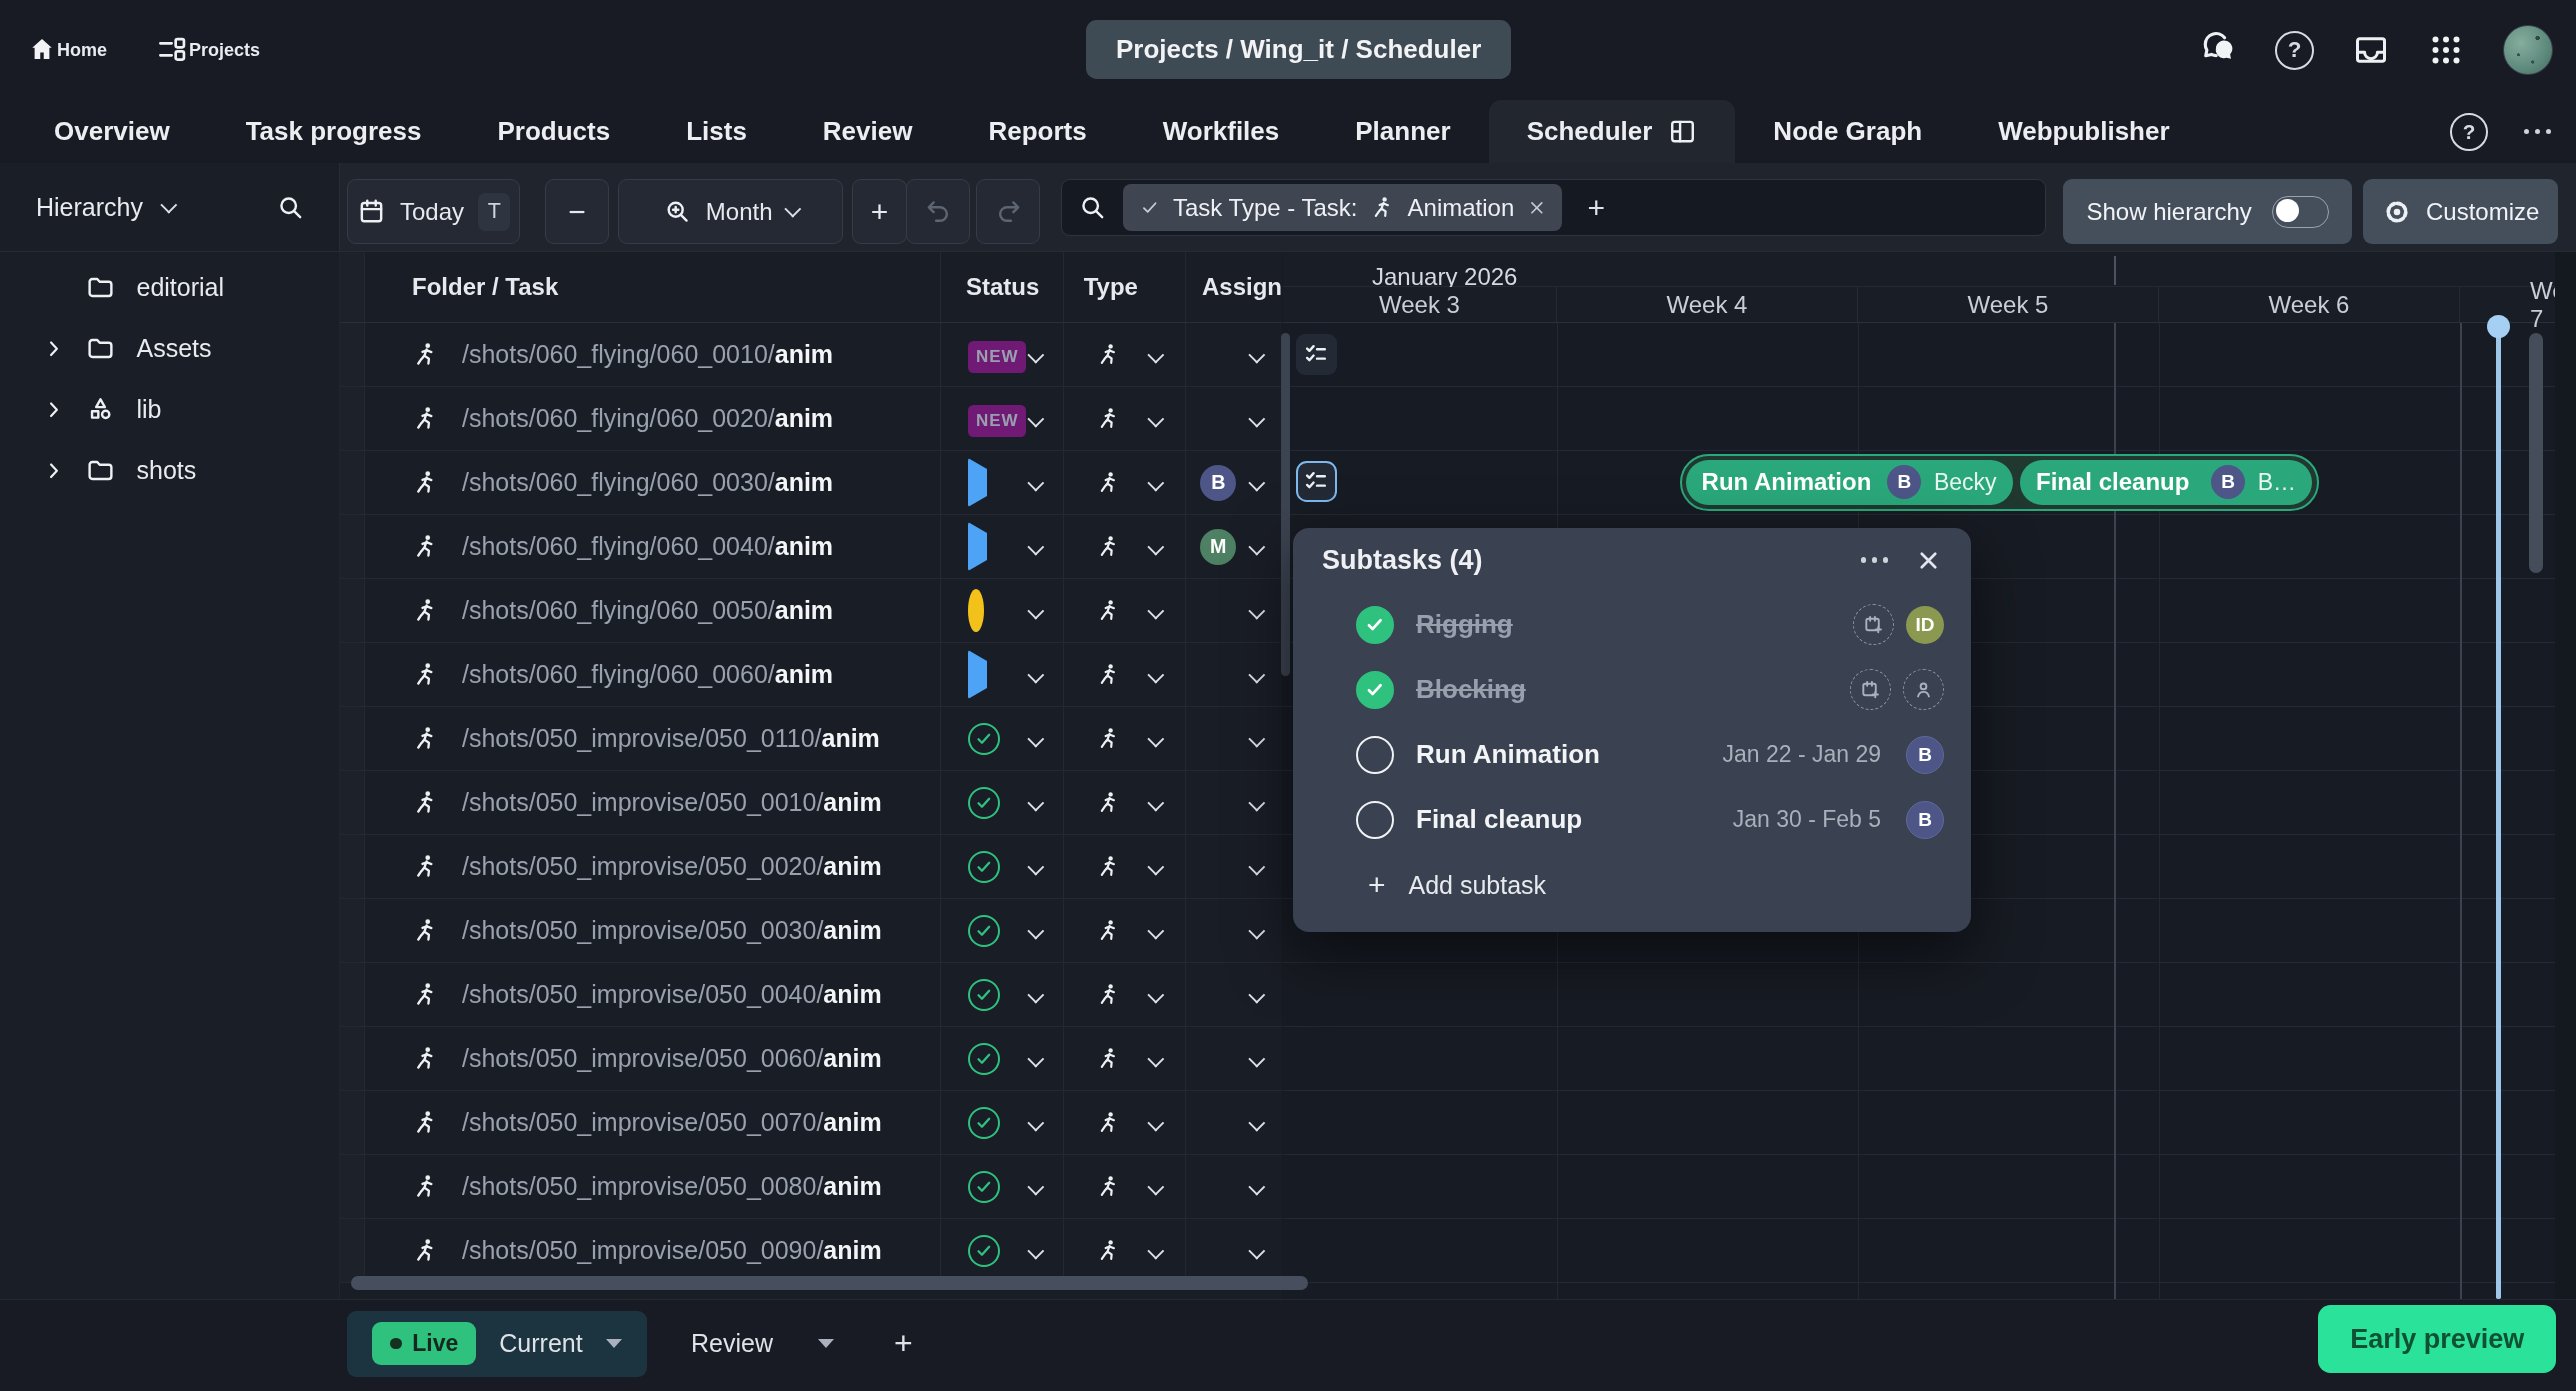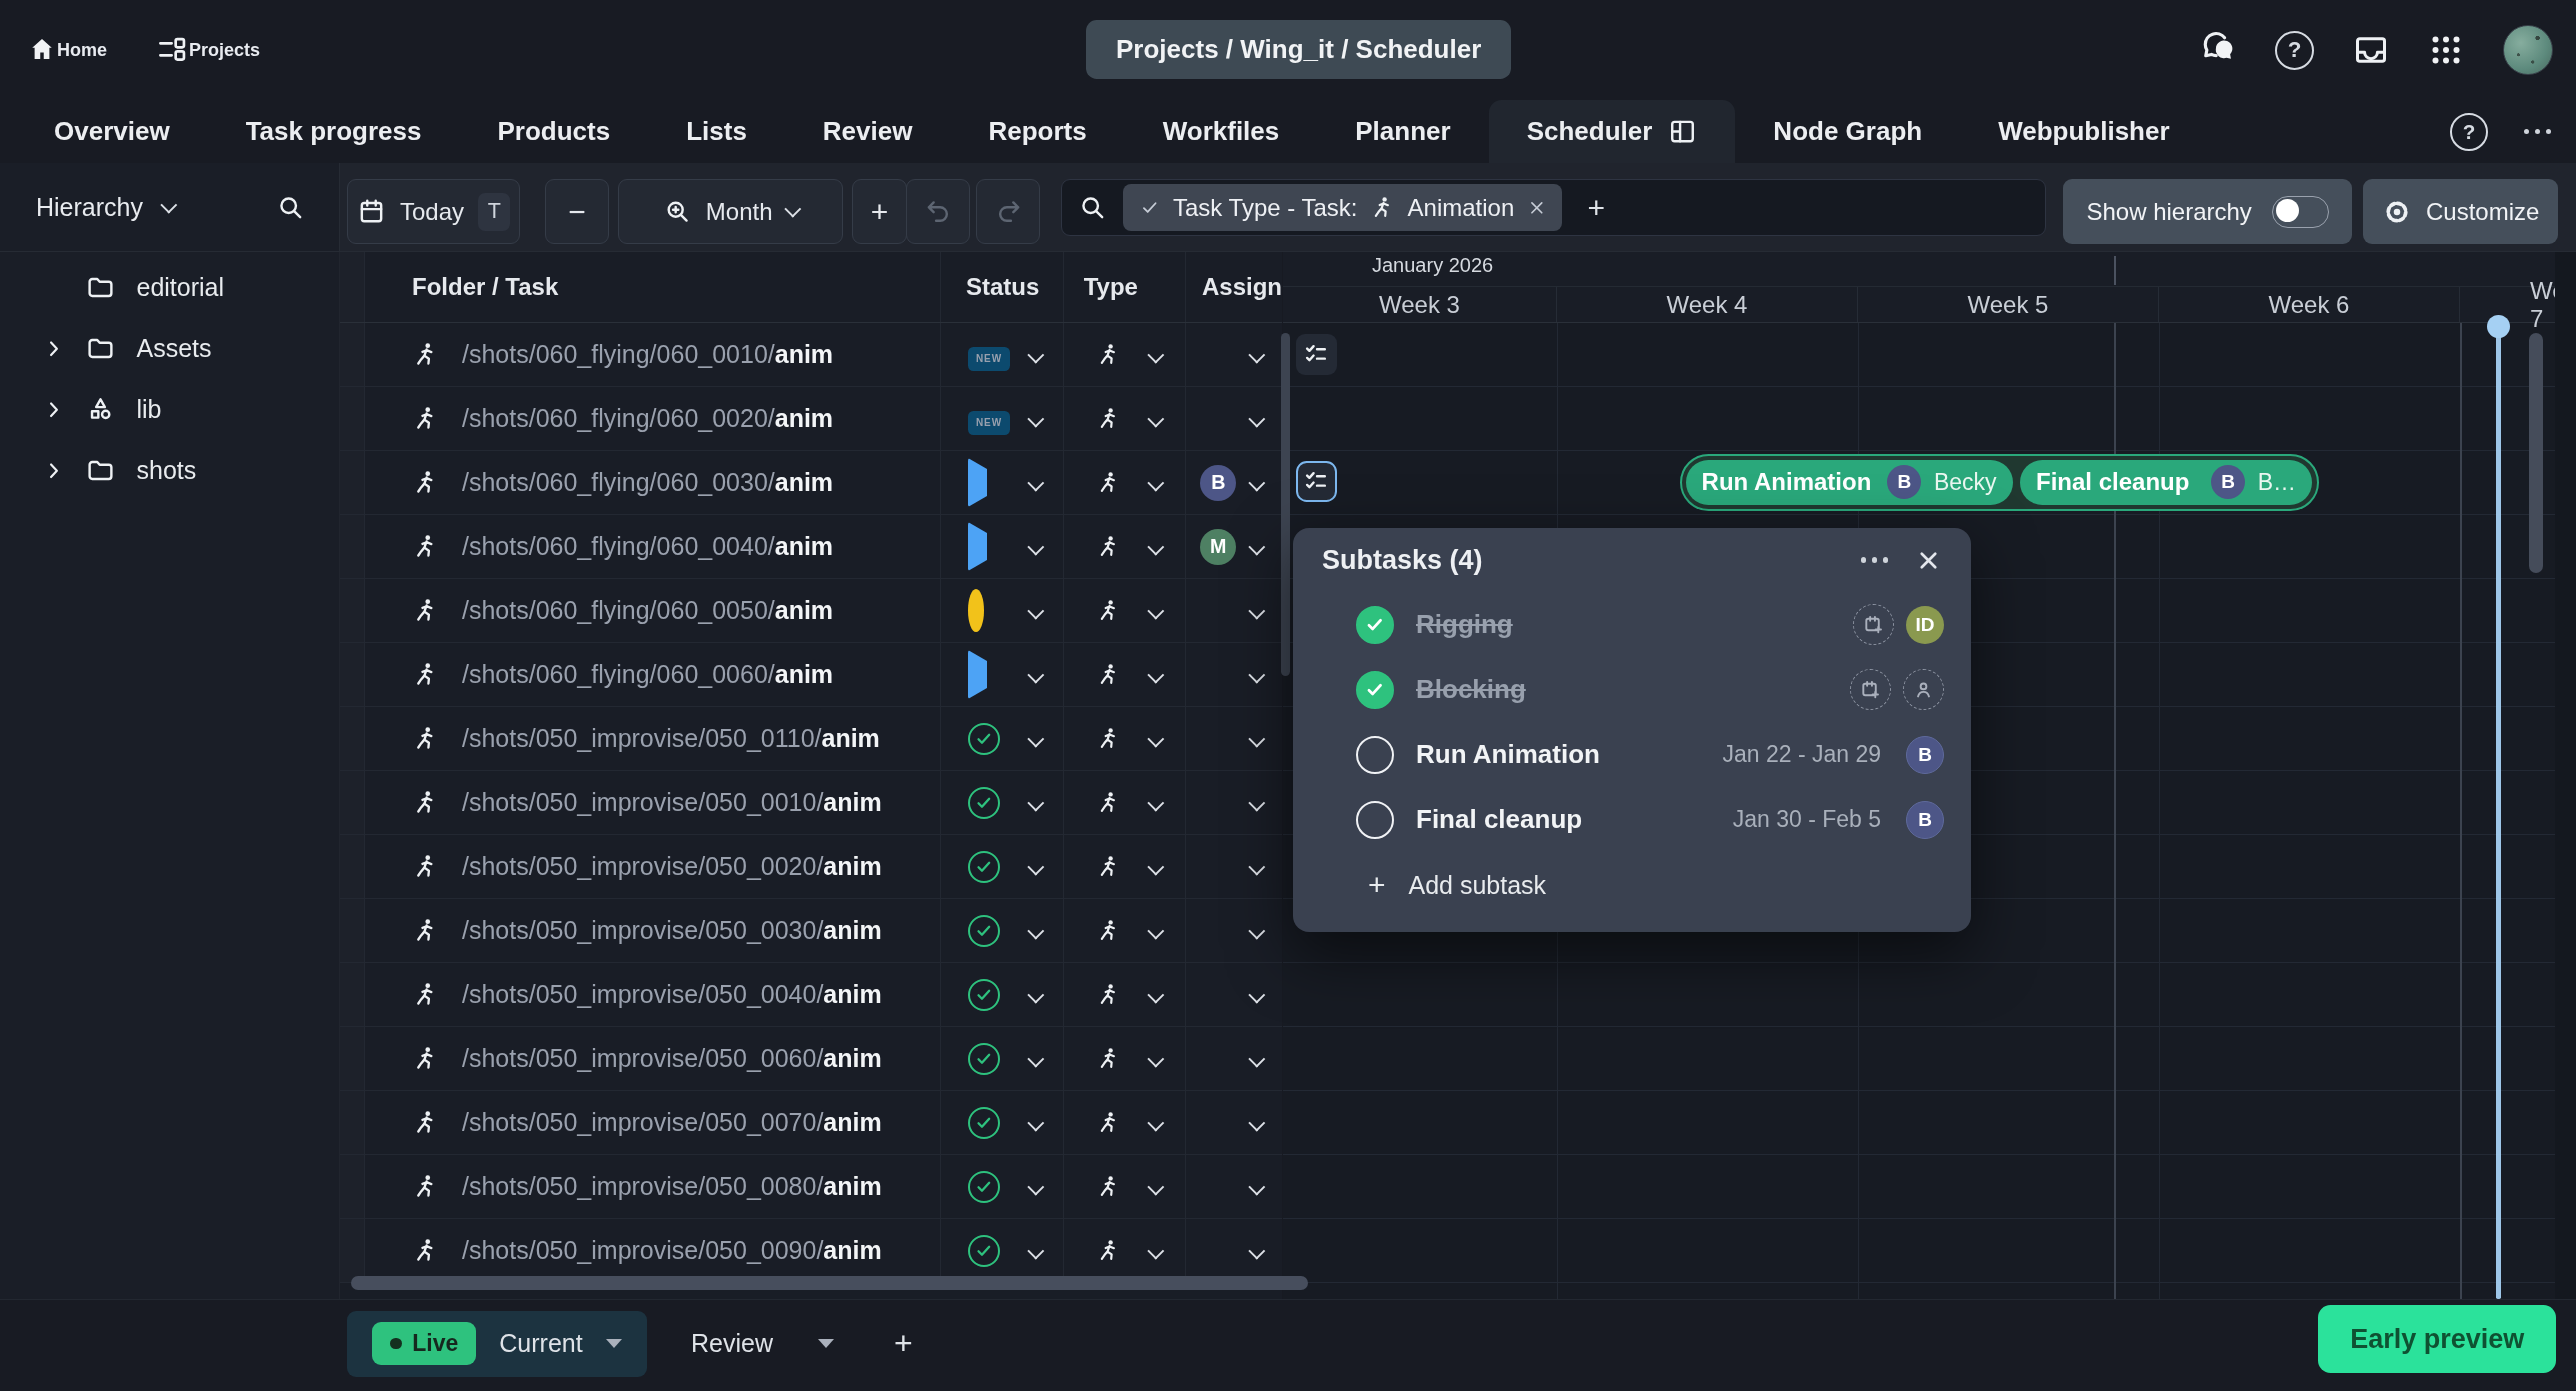--- a/index.html
+++ b/index.html
@@ -58,36 +58,36 @@
 .c-assignee{width:97px;border-left:0.9px solid #232832;padding-left:16px;overflow:hidden;white-space:nowrap}
 .trow{height:64px;display:flex;align-items:stretch;border-bottom:0.9px solid #232832}
 .trow .cell{display:flex;align-items:center}
 .cell.task{width:575px;padding-left:47px;gap:23px;overflow:hidden;white-space:nowrap}
 .cell.status{width:123px;border-left:0.9px solid #232832;padding:0 21.5px 0 27px}
 .cell.type{width:122px;border-left:0.9px solid #232832;padding:0 23px 0 32px}
 .cell.assignee{width:97px;border-left:0.9px solid #232832;padding:0 19.7px 0 14.3px}
 .cell .chev{margin-left:auto}
 .path{font-size:25px;color:#9aa1ae}
 .path b{color:#f3f5f7;font-weight:700}
-.badge-new{padding:6.3px 8px;background:#0c4a6e;border-radius:5.4px;font-size:10px;font-weight:700;letter-spacing:0.9px;color:#98a0ae}
+.badge-new{padding:6.3px 8px;background:#701a75;border-radius:5.4px;font-size:17px;font-weight:700;letter-spacing:0.9px;color:#98a0ae}
 .play{width:0;height:0;border-left:19.7px solid #4da3f5;border-top:11.6px solid transparent;border-bottom:11.6px solid transparent;border-radius:2.7px}
 .donut{width:29px;height:29px;border-radius:50%;border:8px solid #f2c21a}
 .donecirc{width:32px;height:32px;border-radius:50%;border:2.7px solid #2ec27e;display:flex;align-items:center;justify-content:center}
 .donecirc svg{stroke:#2ec27e}
 .abadge{width:36px;height:36px;border-radius:50%;display:flex;align-items:center;justify-content:center;font-size:19.7px;font-weight:700;color:#fff}
 .abadge.b{background:#4d5687}.abadge.m{background:#4e8063}
 .photo{width:36px;height:36px;border-radius:50%;background:
  radial-gradient(circle at 50% 36%,rgba(62,42,32,.6) 0 19%,transparent 20%),
  radial-gradient(ellipse at 50% 92%,rgba(62,42,32,.55) 0 34%,transparent 35%),
  linear-gradient(#dd9668,#c4764a)}
 
 
 .gantt{position:absolute;left:1283px;top:252px;right:0;bottom:93px;background:#171b23;overflow:hidden}
 .monthband{position:absolute;left:0;top:0;right:0;height:35px;background:#191d26;border-bottom:0.9px solid #242a33}
-.monthband .mlabel{position:absolute;left:89px;top:2px;font-size:20px;color:#d6dae0}
+.monthband .mlabel{position:absolute;left:89px;top:11px;font-size:24px;color:#d6dae0}
 .mdiv{position:absolute;left:831px;top:3.6px;width:1.8px;height:29.5px;background:#4b5260}
 .weekband{position:absolute;left:0;top:35px;right:0;height:36px;background:#191d26;border-bottom:0.9px solid #2a3039;display:flex}
 .wk{height:100%;display:flex;align-items:center;justify-content:center;font-size:24px;color:#c9ced6;border-right:0.9px solid #262c36;flex:none}
 .wk:nth-child(1){width:274px}.wk:nth-child(2),.wk:nth-child(3),.wk:nth-child(4){width:301px}
 .wk:nth-child(5){flex:1;border-right:none;justify-content:flex-start;padding-left:70px}
 .chart{position:absolute;left:0;top:71px;right:0;bottom:0;background:repeating-linear-gradient(to bottom,transparent 0 63px,#232934 63px 64px)}
 .vl{position:absolute;top:0;bottom:0;width:0.9px;background:#232934}
 .vl.bright{width:1.8px;background:#3c434f}
 .phline{position:absolute;top:3.6px;bottom:0;width:4.5px;background:#a5d0f3;opacity:.95;border-radius:1.8px}
 .phdot{position:absolute;width:23px;height:23px;border-radius:50%;background:#a5d0f3;top:-8px}

